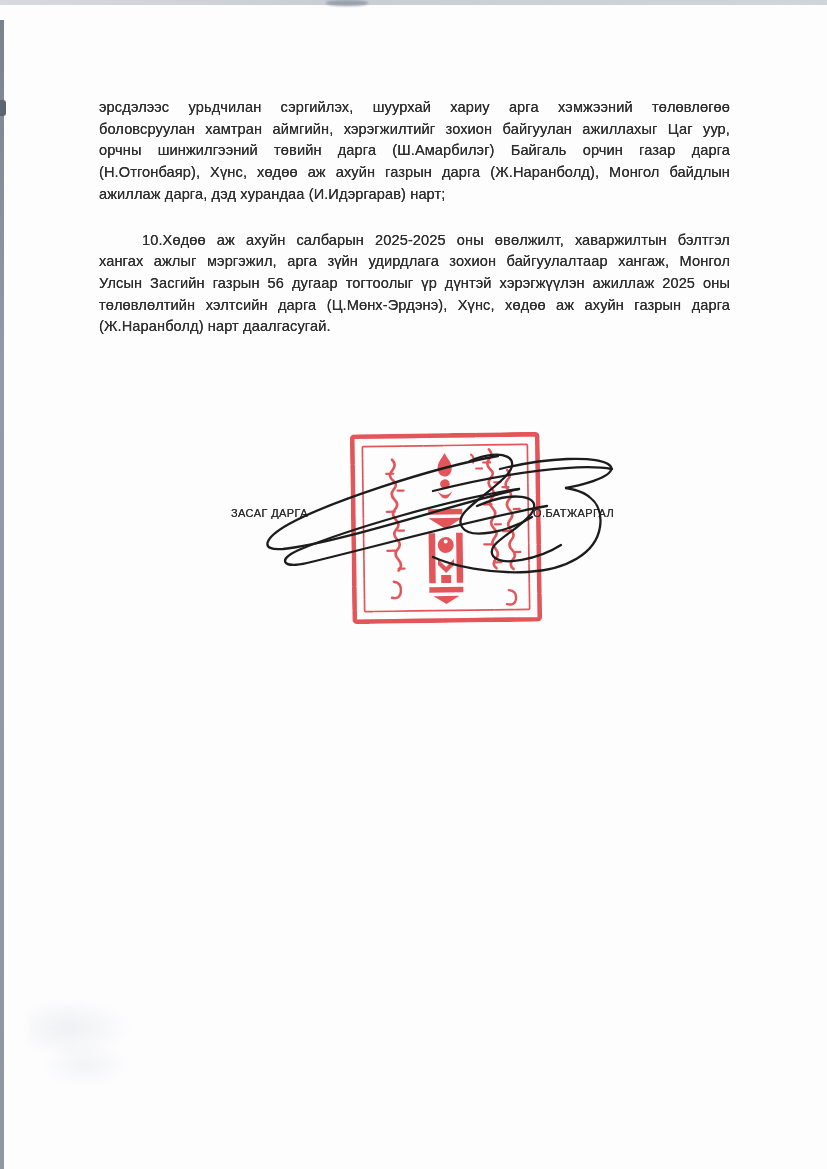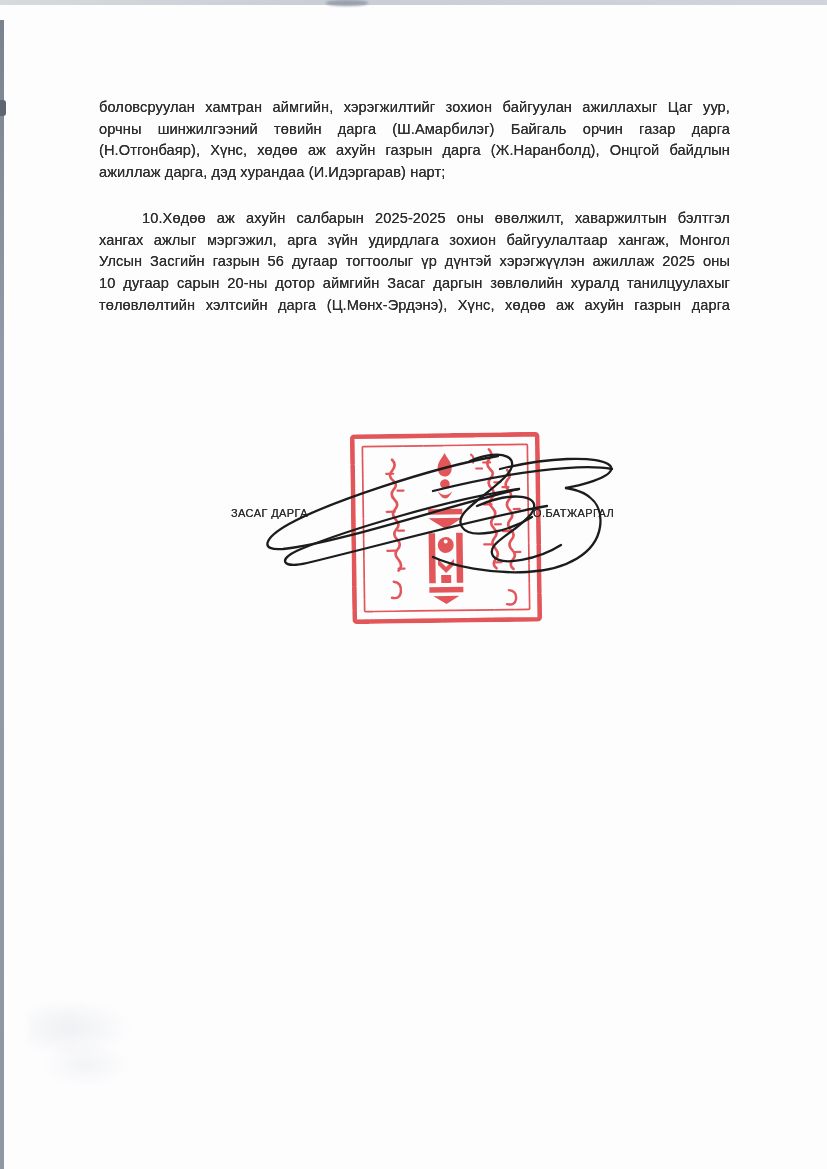--- a/index.html
+++ b/index.html
@@ -59,31 +59,32 @@
 
 <div class="page">
 
   <div class="edge-top"></div>
   <div class="smudge-top"></div>
   <div class="edge-left"></div>
   <div class="notch-left"></div>
 
   <div class="content">
     <div class="para para-1">
+      <div class="line">эрсдэлээс урьдчилан сэргийлэх, шуурхай хариу арга хэмжээний төлөвлөгөө</div>
       <div class="line">боловсруулан хамтран аймгийн, хэрэгжилтийг зохион байгуулан ажиллахыг Цаг уур,</div>
       <div class="line">орчны шинжилгээний төвийн дарга (Ш.Амарбилэг) Байгаль орчин газар дарга</div>
-      <div class="line">(Н.Отгонбаяр), Хүнс, хөдөө аж ахуйн газрын дарга (Ж.Наранболд), Онцгой байдлын</div>
+      <div class="line">(Н.Отгонбаяр), Хүнс, хөдөө аж ахуйн газрын дарга (Ж.Наранболд), Монгол байдлын</div>
       <div class="line last">ажиллаж дарга, дэд хурандаа (И.Идэргарав) нарт;</div>
     </div>
     <div class="para para-2">
       <div class="line indent">10.Хөдөө аж ахуйн салбарын 2025-2025 оны өвөлжилт, хаваржилтын бэлтгэл</div>
       <div class="line">хангах ажлыг мэргэжил, арга зүйн удирдлага зохион байгуулалтаар хангаж, Монгол</div>
       <div class="line">Улсын Засгийн газрын 56 дугаар тогтоолыг үр дүнтэй хэрэгжүүлэн ажиллаж 2025 оны</div>
-      <div class="line">10 дугаар сарын 20-ны дотор аймгийн Засаг даргын зөвлөлийн хуралд танилцуулахыг</div>
       <div class="line">төлөвлөлтийн хэлтсийн дарга (Ц.Мөнх-Эрдэнэ), Хүнс, хөдөө аж ахуйн газрын дарга</div>
+      <div class="line last">(Ж.Наранболд) нарт даалгасугай.</div>
     </div>
   </div>
 
   <svg class="stamp" viewBox="0 0 190 190" aria-hidden="true">
     <rect class="s-stroke" x="2.5" y="2.5" width="185" height="185" rx="2" stroke-width="4.6" stroke-dasharray="23 1.4"></rect>
     <rect class="s-stroke" x="12.5" y="12.5" width="165" height="165" rx="1" stroke-width="1.7" stroke-dasharray="19 1.2"></rect>
 
     <g>
       <path class="s-stroke" stroke-width="2.6" d="M42,26 q5,5 0,11 q-5,5 1,10 q5,4 0,9 q-4,5 1,10 q5,5 0,10 q-4,5 1,10 q5,5 0,10 q-4,5 1,10 q5,5 0,10 q-4,5 1,10 q5,6 0,11"></path>
       <path class="s-stroke" stroke-width="2.2" d="M36,40 h7 M47,57 h6 M36,78 h8 M47,97 h6 M36,117 h8 M47,135 h6"></path>

